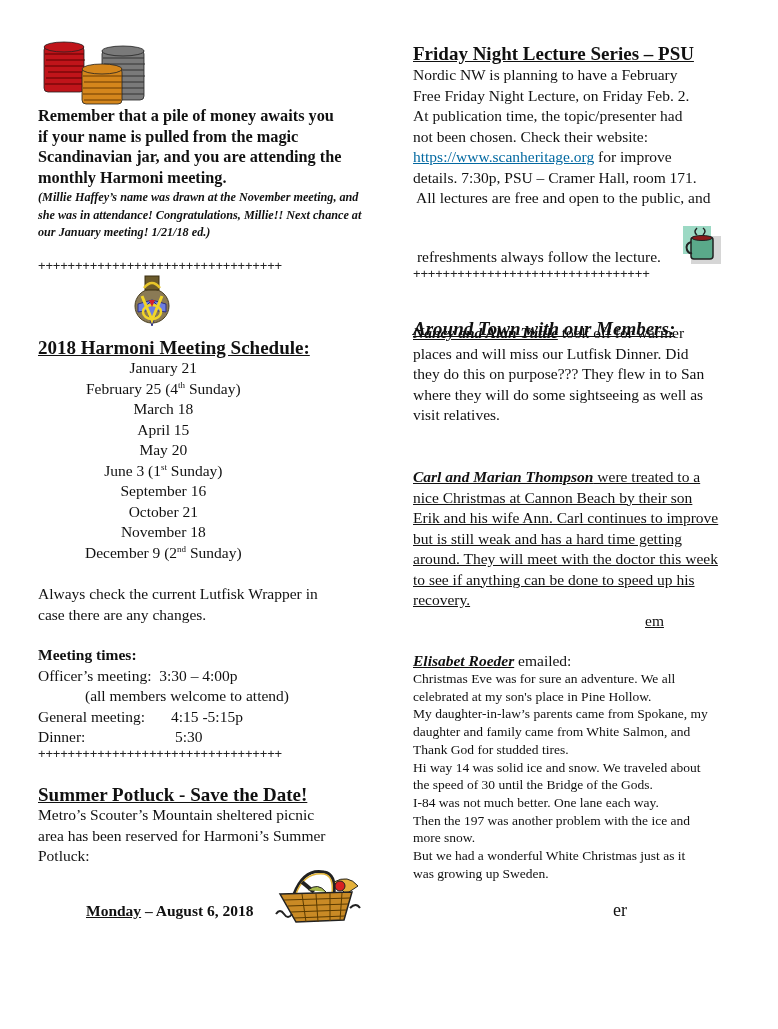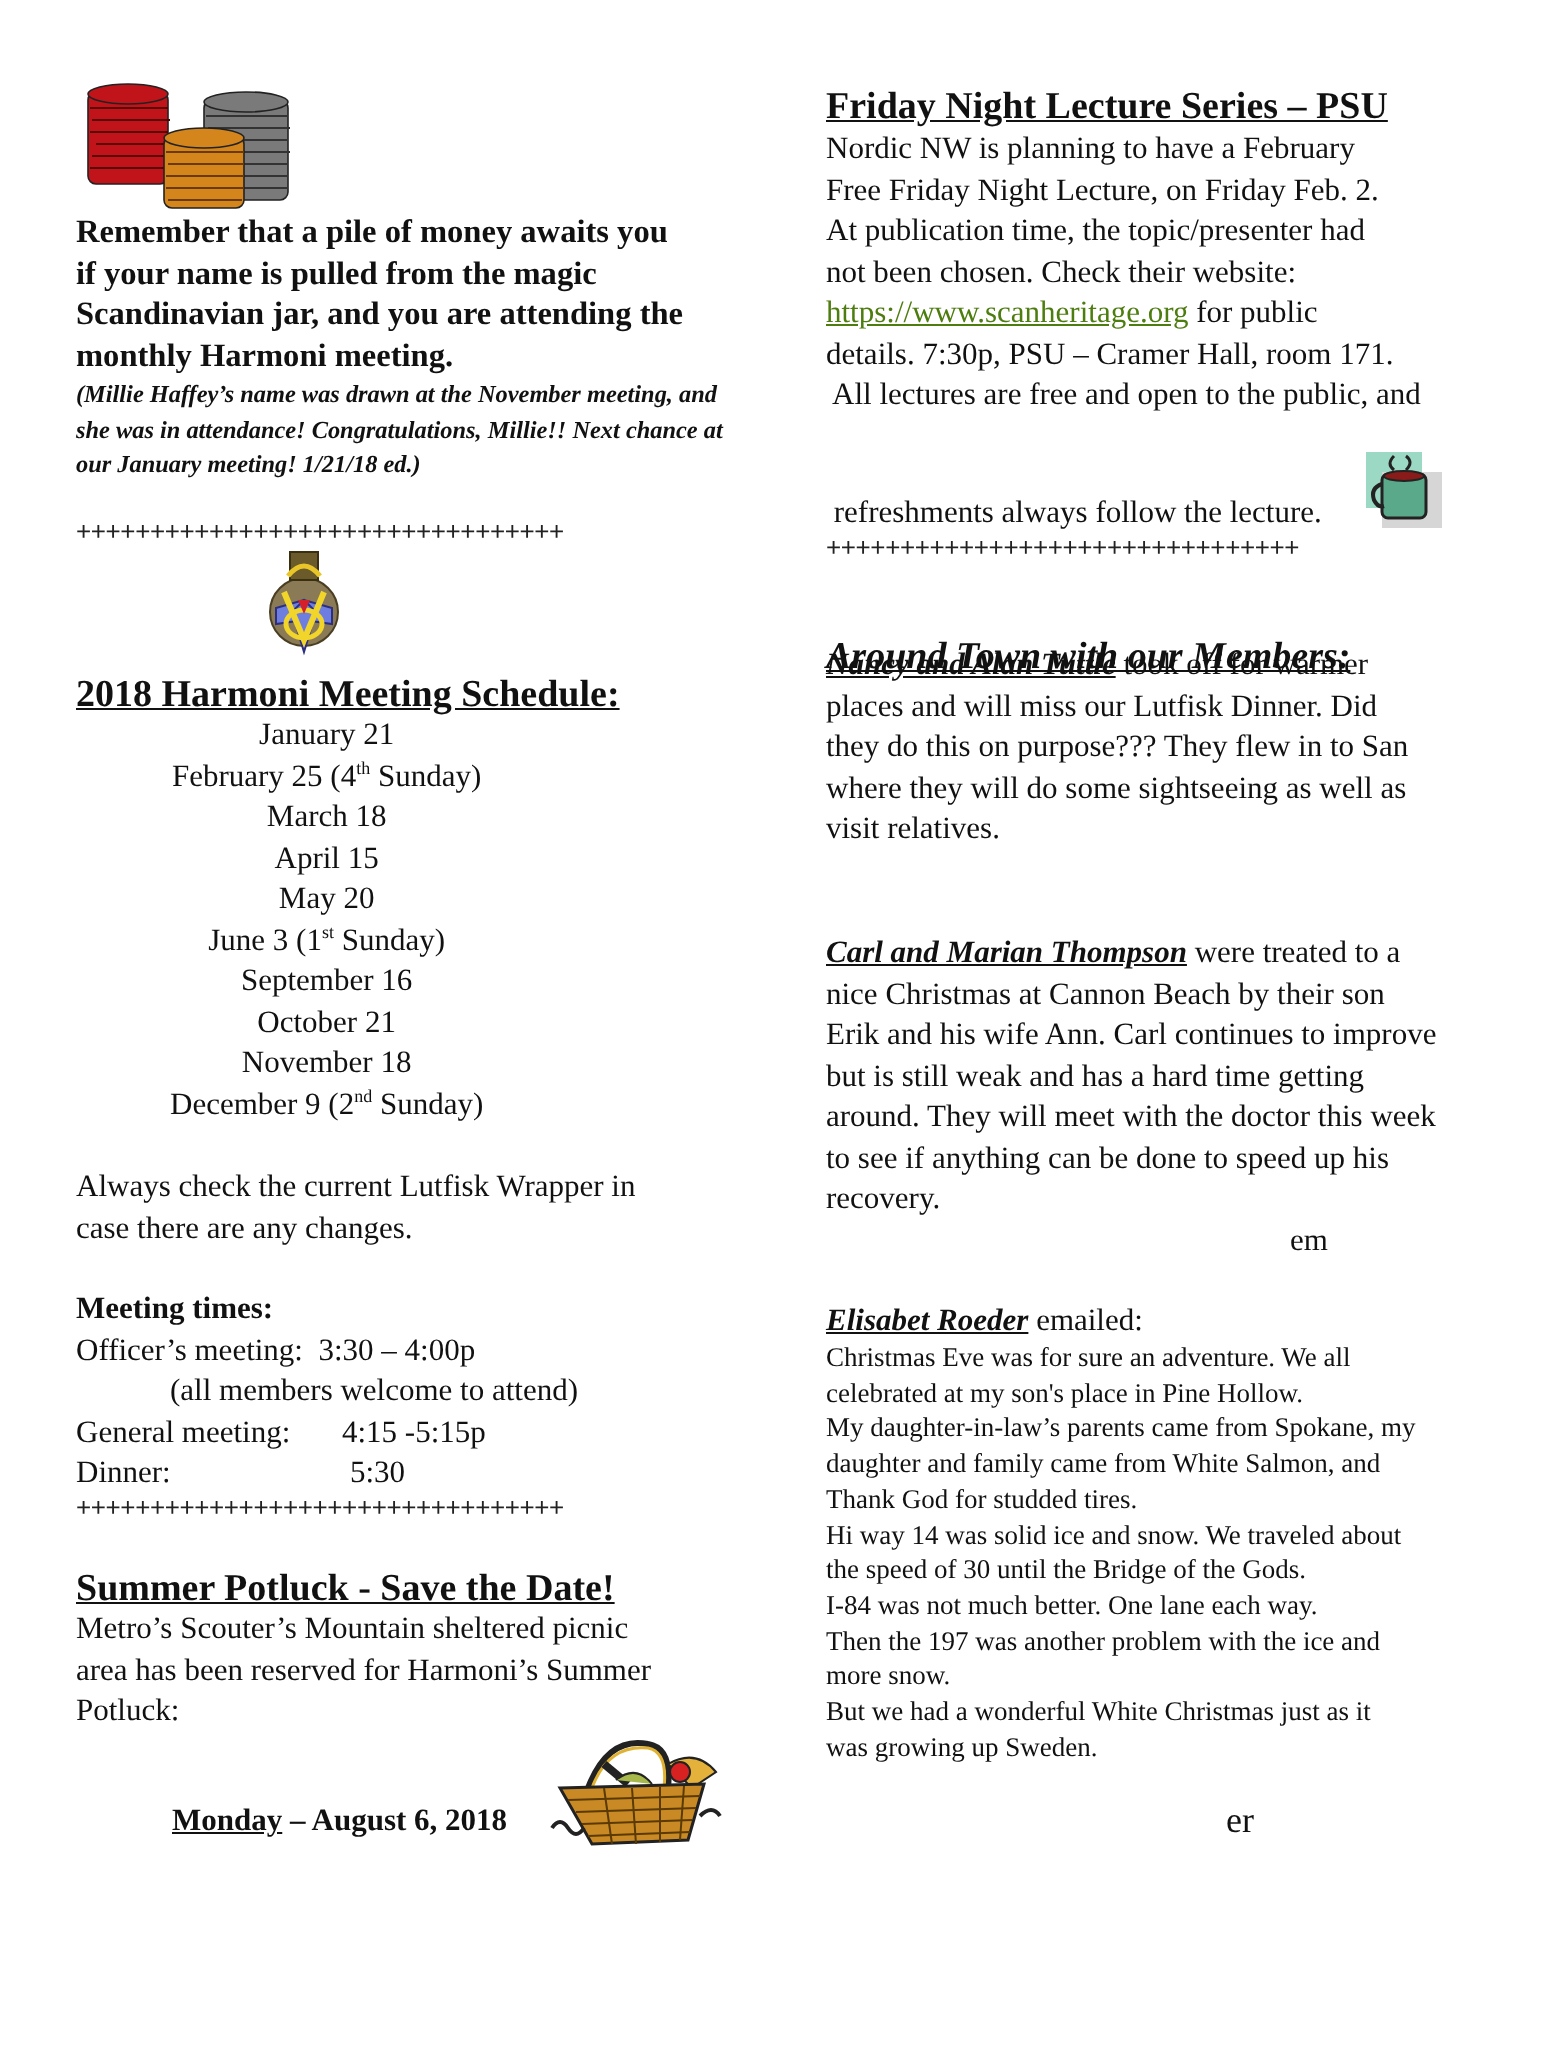--- a/index.html
+++ b/index.html
@@ -12,21 +12,21 @@
     .right { left: 413px; width: 360px; }
     .abs { position: absolute; }
     .bold-serif { font-weight: bold; }
     .title-u { font-weight: bold; text-decoration: underline; font-size: 19px; line-height: 22px; white-space: nowrap; }
     .body-text { font-size: 15.5px; line-height: 20.5px; }
     .small-text { font-size: 13.5px; line-height: 17.7px; }
     .plus-line { font-family: "Liberation Sans", sans-serif; font-size: 13px; letter-spacing: -0.2px; white-space: nowrap; color:#222; }
     .sched li { list-style: none; }
     ul.sched { margin: 0; padding: 0; text-align: center; }
     sup { font-size: 9px; line-height: 0; }
-    a.link { color: #4d7c0f; text-decoration: underline; }
+    a.link { color: #0369a1; text-decoration: underline; }
     .bi-u { font-weight: bold; font-style: italic; text-decoration: underline; }
     .line { white-space: nowrap; }
   </style>
 </head>
 <body>
 
 <div class="col left">
 
   <svg class="abs" style="left:2px; top:40px;" width="110" height="66" viewBox="0 0 110 66">
     <g stroke="#222" stroke-width="0.8">
@@ -167,21 +167,21 @@
   </svg>
 </div>
 
 <div class="col right">
   <div class="abs title-u" style="top:43px; left:0;">Friday Night Lecture Series – PSU</div>
   <div class="abs body-text" style="top:65px; left:0; width:360px;">
     <div class="line">Nordic NW is planning to have a February</div>
     <div class="line">Free Friday Night Lecture, on Friday Feb. 2.</div>
     <div class="line">At publication time, the topic/presenter had</div>
     <div class="line">not been chosen.  Check their website:</div>
-    <div class="line"><a class="link" href="#">https://www.scanheritage.org</a><span> for public</span></div>
+    <div class="line"><a class="link" href="#">https://www.scanheritage.org</a><span> for improve</span></div>
     <div class="line">details. 7:30p, PSU – Cramer Hall, room 171.</div>
     <div class="line" style="white-space:pre;"> All lectures are free and open to the public, and</div>
     <div class="line" style="white-space:pre;margin-top:38px;"> refreshments always follow the lecture.</div>
   </div>
 
   <svg class="abs" style="left:270px; top:226px;" width="38" height="38" viewBox="0 0 38 38">
     <rect x="0" y="0" width="28" height="28" fill="#9cd9c4"></rect>
     <rect x="8" y="10" width="30" height="28" fill="#d6d6d6"></rect>
     <path d="M14 2 Q10 6 14 9 M20 2 Q24 5 20 9" fill="none" stroke="#222" stroke-width="1.5"></path>
     <rect x="8" y="11" width="22" height="22" rx="3" fill="#5aa98a" stroke="#222" stroke-width="1.5"></rect>
@@ -196,21 +196,21 @@
   </div>
 
   <div class="abs body-text" style="top:323px; left:0; width:360px;">
     <div class="line"><span class="bi-u">Nancy and Alan Tuttle</span><span> took off for warmer</span></div>
     <div class="line">places and will miss our Lutfisk Dinner. Did</div>
     <div class="line">they do this on purpose??? They flew in to San</div>
     <div class="line">where they will do some sightseeing as well as</div>
     <div class="line">visit relatives.</div>
   </div>
 
-  <div class="abs body-text" style="top:467px; left:0; width:360px;">
+  <div class="abs body-text" style="top:467px; left:0; width:360px;text-decoration:underline;">
     <div class="line"><span class="bi-u">Carl and Marian Thompson</span><span> were treated to a</span></div>
     <div class="line">nice Christmas at Cannon Beach by their son</div>
     <div class="line">Erik and his wife Ann. Carl continues to improve</div>
     <div class="line">but is still weak and has a hard time getting</div>
     <div class="line">around. They will meet with the doctor this week</div>
     <div class="line">to see if anything can be done to speed up his</div>
     <div class="line">recovery.</div>
     <div class="line" style="padding-left:232px;">em</div>
   </div>
 

